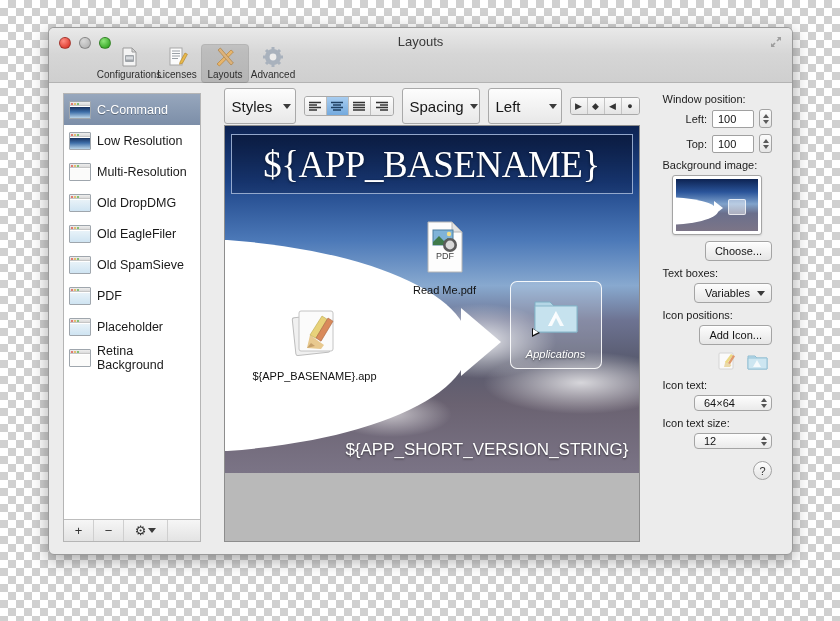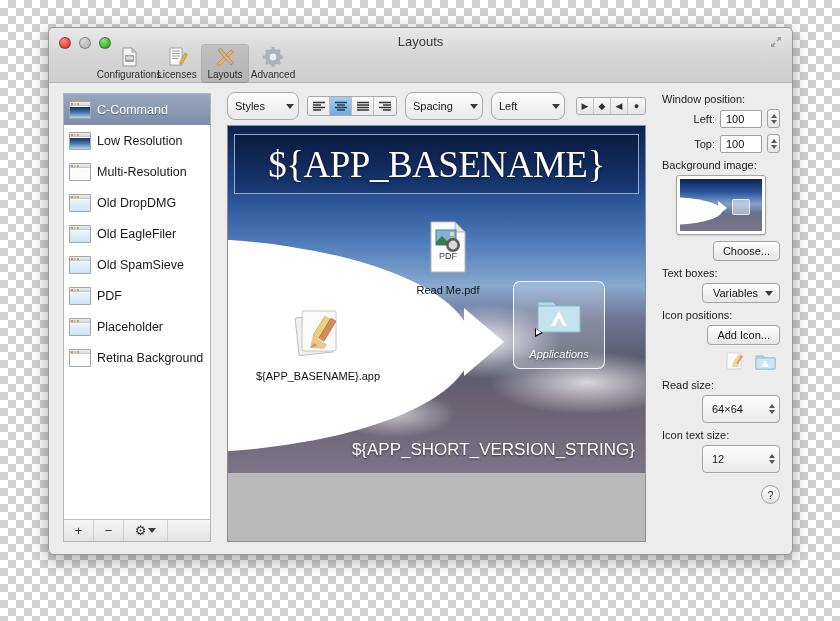--- a/index.html
+++ b/index.html
@@ -54,21 +54,21 @@
   .tb-item {
     width:48px; text-align:center; padding:2px 2px 3px; border-radius:4px;
     display:flex; flex-direction:column; align-items:center;
   }
   .tb-item.selected { background: rgba(0,0,0,0.12); box-shadow: inset 0 0 0 1px rgba(0,0,0,0.06); }
   .tb-icon { width:26px; height:22px; display:block; }
   .tb-label { font-size:10px; color:#2e2e2e; margin-top:1px; white-space:nowrap; }
   
   .content {
     position:absolute; left:0; right:0; top:55px; bottom:0;
-    display:flex; padding:10px 12px 12px 14px; gap:16px;
+    display:flex; padding:10px 20px 12px 14px; gap:23px;
   }
   
   .sidebar {
     width:148px; background:#fff; border:1px solid #b5b5b5;
     display:flex; flex-direction:column; position:relative;
   }
   .side-list { flex:1; overflow:hidden; }
   .side-row {
     height:31px; display:flex; align-items:center; gap:6px; padding:0 5px;
     font-size:12.5px; color:#1a1a1a;
@@ -100,24 +100,24 @@
     border-right:1px solid #cfcfcf; font-size:13px; color:#333;
   }
   .sf-btn.wide { width:44px; gap:2px; }
   .sf-fill { flex:1; }
   
   .editor { flex:1; display:flex; flex-direction:column; gap:6px; }
   .fmt-bar {
     height:26px; display:flex; align-items:center; gap:8px;
   }
   .popup {
-    height:28px; border:1px solid #a9a9a9; border-radius:8px;
+    height:36px; border:1px solid #a9a9a9; border-radius:3px;
     background:linear-gradient(to bottom,#fdfdfd,#e8e8e8);
     display:flex; align-items:center; padding:0 4px 0 7px;
-    font-size:11px; color:#171717; gap:6px; position:relative;
+    font-size:15px; color:#171717; gap:6px; position:relative;
   }
   .popup .cap { flex:1; white-space:nowrap; }
   .seg { display:flex; height:20px; border:1px solid #a9a9a9; border-radius:3px; overflow:hidden; }
   .seg div {
     width:22px; display:flex; align-items:center; justify-content:center;
     background:linear-gradient(to bottom,#fdfdfd,#e8e8e8);
     border-right:1px solid #bdbdbd;
   }
   .seg div:last-child{border-right:none;}
   .seg div.on { background:linear-gradient(to bottom,#a8cdf0,#74aade); }
@@ -220,21 +220,21 @@
   .combo {
     height:20px; border:1px solid #a4a4a4; border-radius:4px;
     background:linear-gradient(to bottom,#fdfdfd,#e6e6e6);
     display:inline-flex; align-items:center; padding:0 6px 0 10px; font-size:11px;
     gap:7px; color:#131313;
   }
   .tri-dn { width:0;height:0;border-left:4px solid transparent;border-right:4px solid transparent;border-top:5px solid #3b3b3b; }
   .icn-row { display:flex; justify-content:flex-end; gap:8px; margin-bottom:8px; padding-right:4px; }
   .mini-icn { width:22px; height:20px; }
   .select {
-    height:28px; width:78px; border:1px solid #a4a4a4; border-radius:4px;
+    height:16px; width:78px; border:1px solid #a4a4a4; border-radius:4px;
     background:linear-gradient(to bottom,#fdfdfd,#eaeaea);
     display:flex; align-items:center; padding:0 4px 0 9px; font-size:11px; color:#131313;
   }
   .select .cap{flex:1;}
   .updown { display:flex; flex-direction:column; align-items:center; gap:2px; }
   .updown i{display:block;width:0;height:0;}
   .updown .u{border-left:3px solid transparent;border-right:3px solid transparent;border-bottom:4px solid #555;}
   .updown .d{border-left:3px solid transparent;border-right:3px solid transparent;border-top:4px solid #555;}
   .help {
     width:19px;height:19px;border-radius:50%;border:1px solid #a3a3a3;
@@ -647,21 +647,21 @@
         </span>
         <span class="mini-icn">
           <svg viewBox="0 0 22 20" width="22" height="20">
             <path d="M2 5h7l2 2h10v11H2z" fill="#bcdcec" stroke="#90bdd1"></path>
             <path d="M2 7h19v11H2z" fill="#cde6f1" stroke="#96c2d6"></path>
             <path d="M11 9l4 7h-8z" fill="#fff" opacity=".8"></path>
           </svg>
         </span>
       </div>
 
-      <div class="insp-label">Read size:</div>
+      <div class="insp-label">Icon text:</div>
       <div class="right-align">
         <div class="select">
           <span class="cap">64×64</span>
           <span class="updown">
               <i class="u"></i>
               <i class="d"></i>
             </span>
         </div>
       </div>
 

